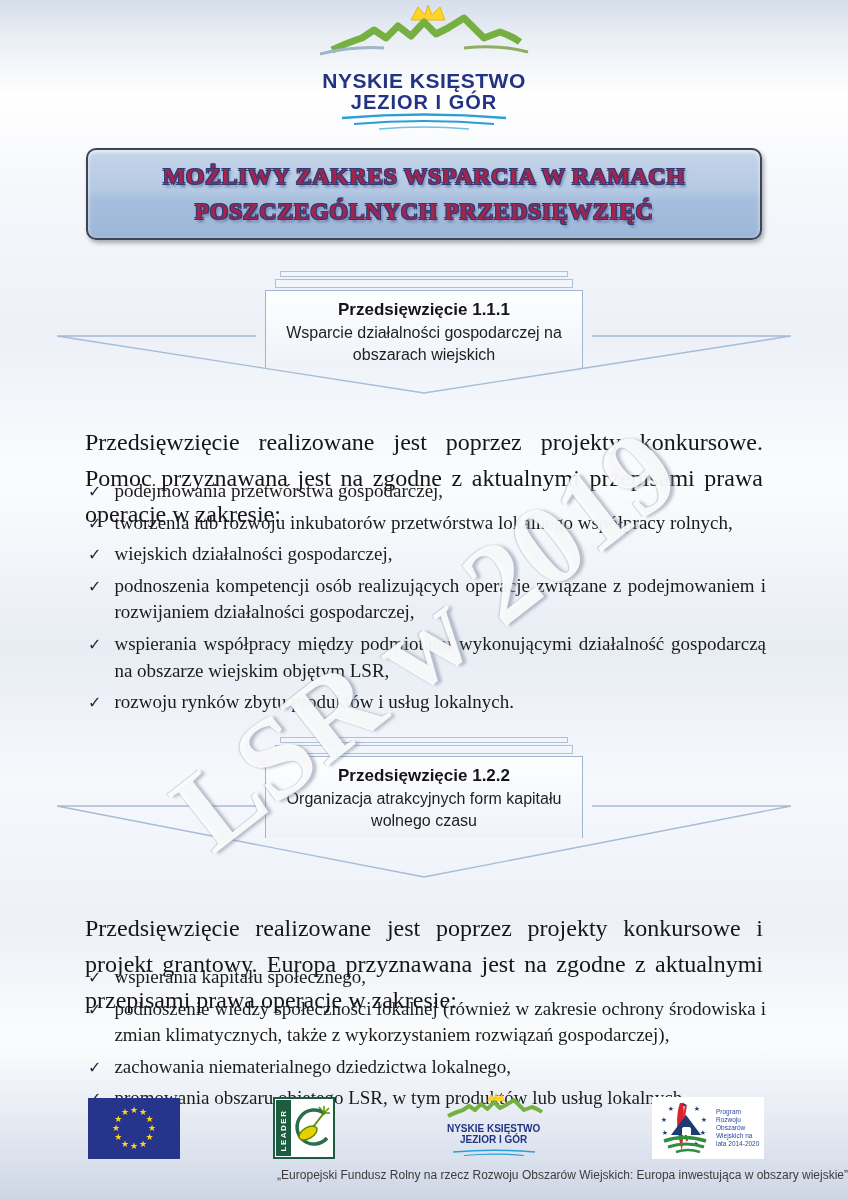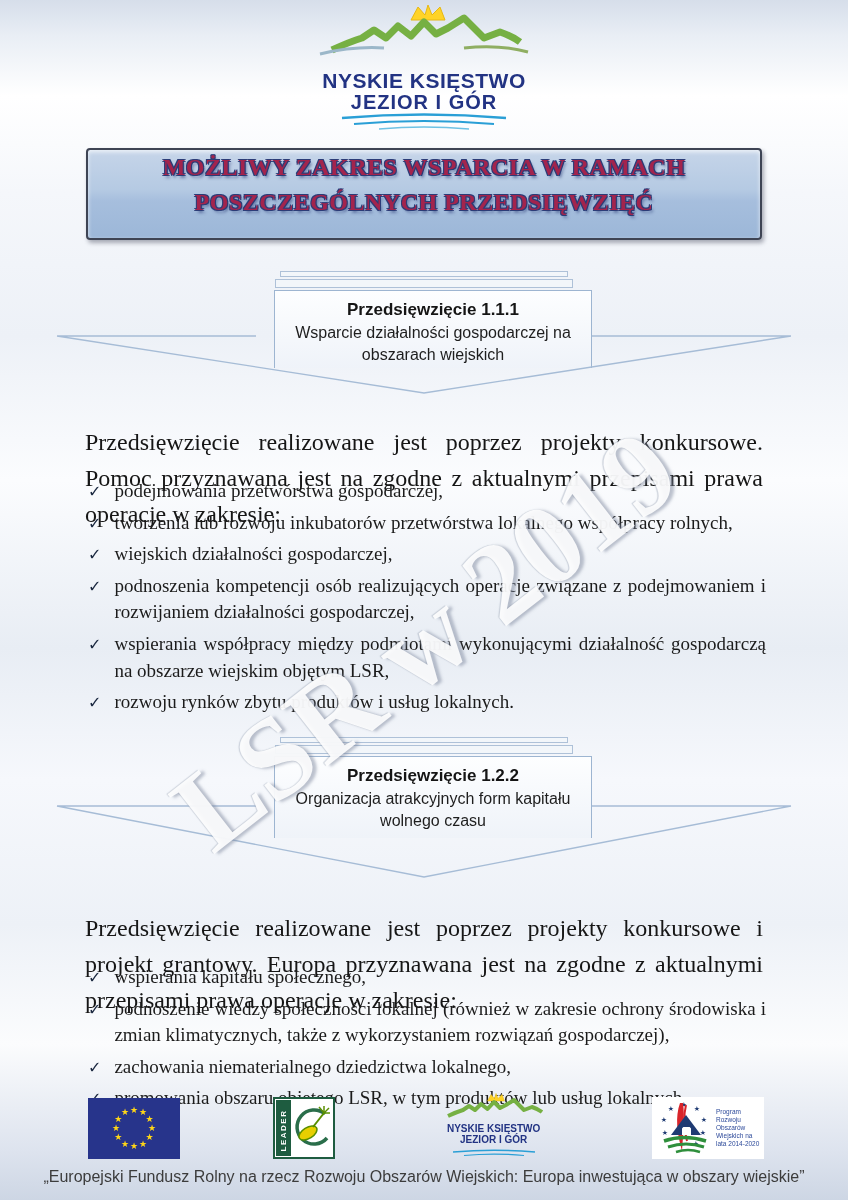--- a/index.html
+++ b/index.html
@@ -16,45 +16,45 @@
   .logo { position:absolute; top:4px; left:50%; transform:translateX(-50%);
           width:240px; text-align:center; }
   .logo-name { font-family:"Liberation Sans", sans-serif; font-weight:bold;
                color:#223383; line-height:1.05; }
   .logo-name .l1 { font-size:21px; letter-spacing:.5px; }
   .logo-name .l2 { font-size:20px; letter-spacing:1px; }
 
   
   .banner {
     position:absolute; left:86px; top:148px; width:672px; height:88px;
-    border:2.5px solid #3e4454; border-radius:4px;
+    border:2.5px solid #3e4454; border-radius:10px;
     background:linear-gradient(180deg,#c6d5e9 0%, #b5cae3 45%, #a6bedd 58%, #9cb7d8 100%);
     box-shadow:inset 0 2px 4px rgba(255,255,255,.7), 2px 3px 4px rgba(50,55,75,.4);
-    display:flex; justify-content:center;
+    display:flex; align-items:center; justify-content:center;
   }
   .banner-title {
     margin:0; padding:0 46px; text-align:center;
     font-family:"Liberation Serif", serif; font-weight:bold;
     font-size:24px; line-height:1.45; letter-spacing:.5px; color:#a3244d;
     text-shadow:-1px -1px 0 #2c3c77, 1px -1px 0 #2c3c77,
                 -1px 1px 0 #2c3c77, 1px 1px 0 #2c3c77,
                  2px 3px 3px rgba(44,60,119,.55);
   }
 
   
   .sa { position:absolute; left:0; width:848px; }
   .sa .bar { position:absolute; left:50%; transform:translateX(-50%);
              background:#f2f6fa; border:1px solid #aec1d8; }
   .sa .bar1 { top:1px; width:286px; height:4px; }
   .sa .bar2 { top:9px; width:296px; height:7px; }
   .sa .box  { position:absolute; left:50%; transform:translateX(-50%); top:20px;
               width:300px; border:1.5px solid #9db5d1; border-bottom:none;
               background:linear-gradient(180deg,#fdfeff,#eff3f9);
               text-align:center; font-family:"Liberation Sans", sans-serif;
-              padding:9px 8px 6px 8px;margin-left:9px; }
+              padding:9px 8px 6px 8px; }
   .sa .box-title { font-weight:bold; font-size:17px; color:#151515; margin-bottom:2px; }
   .sa .box-sub   { font-size:16px; color:#1e1e1e; line-height:1.35; }
   .sa svg.chevron { position:absolute; left:57px; overflow:visible; }
 
   
   .para { position:absolute; left:85px; width:678px; font-size:24px;
           line-height:1.5; text-align:justify; color:#161616; }
   .list { position:absolute; left:88px; width:678px; list-style:none;
           margin:0; padding:0; }
   .list li { display:flex; align-items:flex-start; gap:13px;
@@ -85,22 +85,22 @@
                  transform:rotate(-90deg); color:#ffffff; text-align:center;
                  font-family:"Liberation Sans", sans-serif; font-weight:bold;
                  font-size:8px; letter-spacing:1.5px; line-height:9px; }
   .nyskie-small { text-align:center; width:130px; }
   .nyskie-small .nm { font-family:"Liberation Sans", sans-serif; font-weight:bold;
                       color:#223383; font-size:10px; line-height:1.1; }
   .prow { display:flex; align-items:center; gap:4px; background:#ffffff;
           padding:2px 4px; }
   .prow-text { font-family:"Liberation Sans", sans-serif; font-size:6.5px;
                color:#2d4a9a; line-height:1.25; width:44px; }
-  .quote { position:absolute; top:1168px; left:0; width:848px; text-align:center;
-           font-family:"Liberation Sans", sans-serif; font-size:16px; color:#3c3c3c; }
+  .quote { position:absolute; top:1168px; left:0; width:848px; text-align:right;
+           font-family:"Liberation Sans", sans-serif; font-size:12px; color:#3c3c3c; }
 </style>
 </head>
 <body>
 
 <div class="page">
 
   <div class="logo">
     <svg width="220" height="62" viewBox="0 0 220 62">
       <path d="M97,16 L104,3 L111,11 L114,1 L118,11 L126,3 L131,16 Z" fill="#ffd327" stroke="#e6b814" stroke-width="1"></path>
       <path d="M18,46 Q35,38 48,34 L60,26 L72,34 L84,22 L97,32 L110,18 L122,30 L134,24 L150,14 L170,34 L186,28 Q198,32 206,38" fill="none" stroke="#76b043" stroke-width="7" stroke-linejoin="round"></path>

